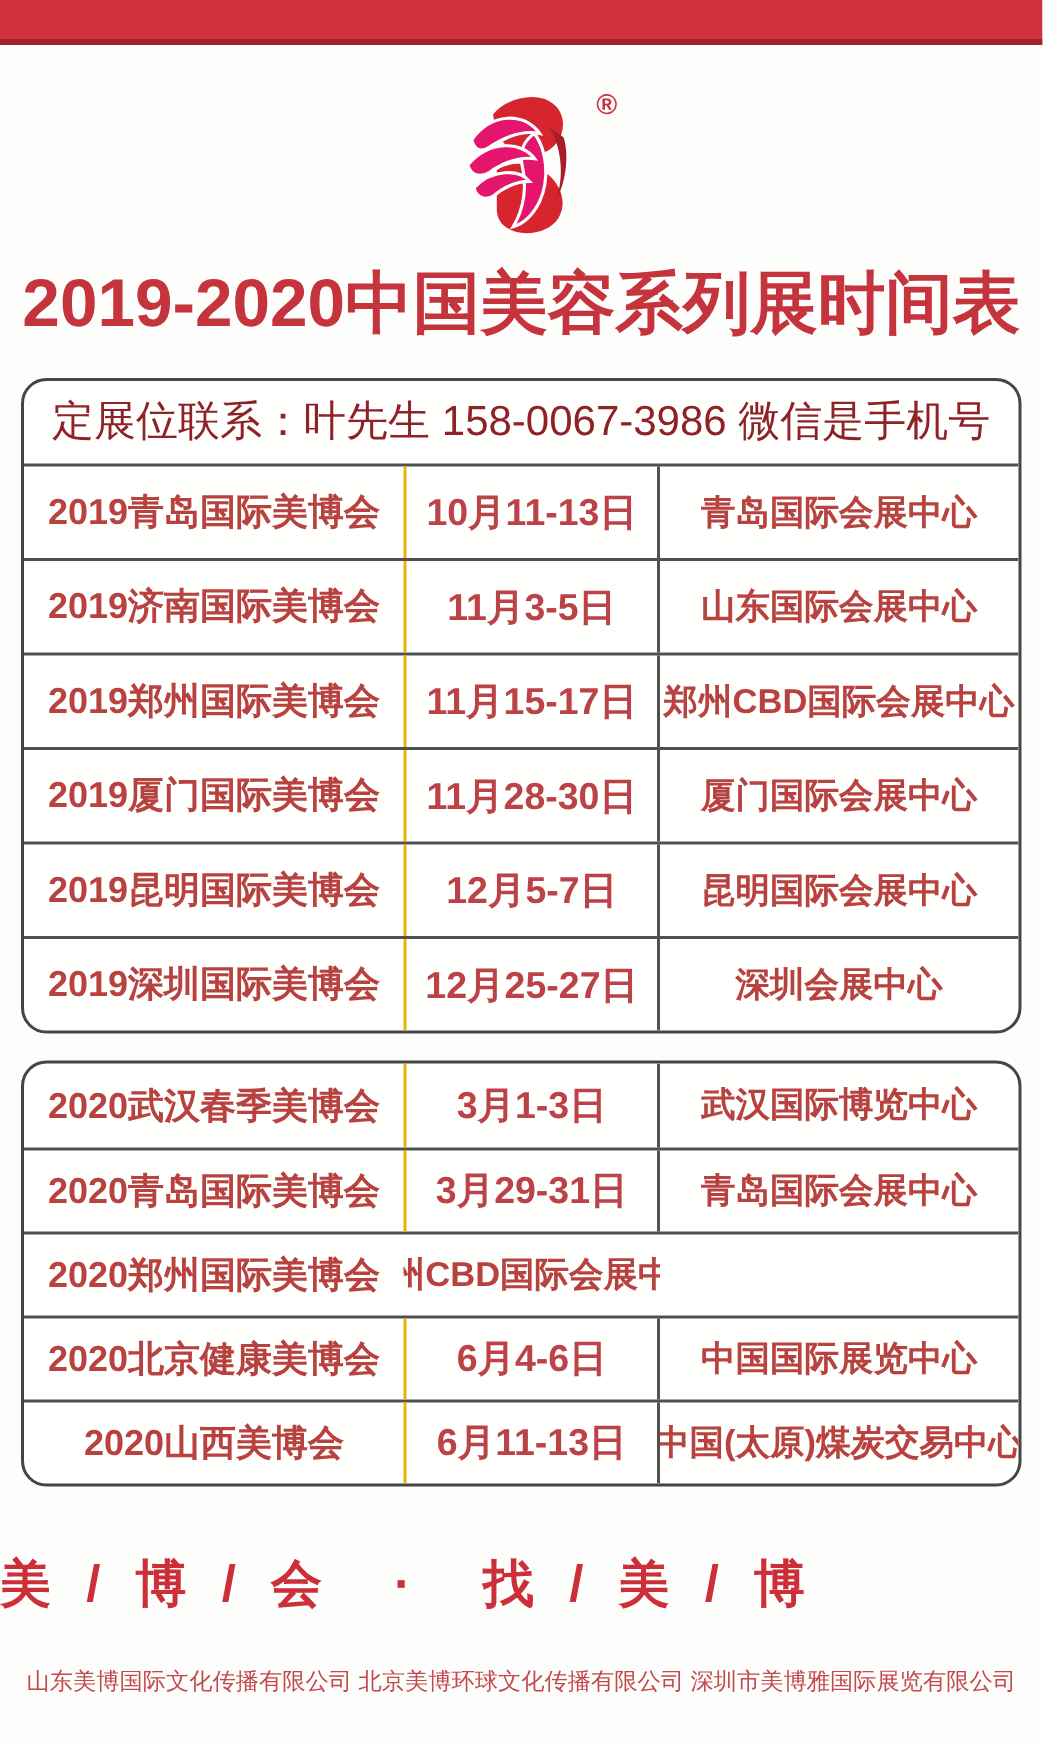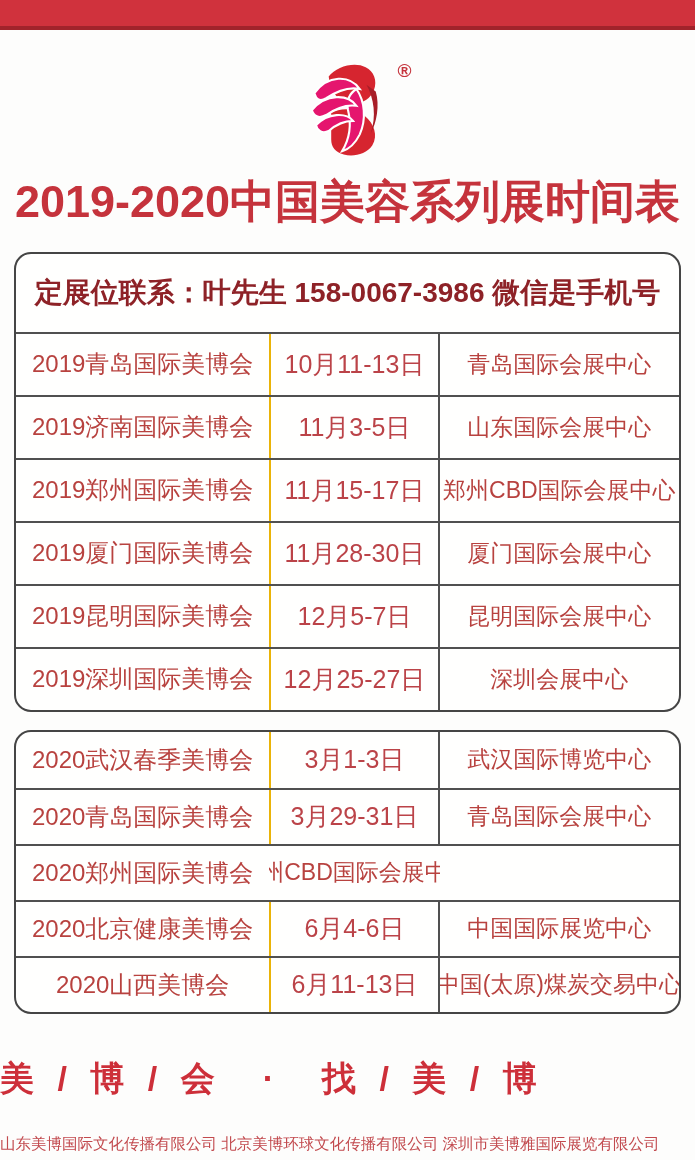--- a/index.html
+++ b/index.html
@@ -32,47 +32,48 @@
   .card {
     margin: 0 14px;
     border: 2px solid #454545;
     border-radius: 17px;
     background: #fffffe;
     overflow: hidden;
   }
   .card-2019 { margin-top: 25px; }
   .card-2020 { margin-top: 18px; }
   .contact-row {
-    height: 78px;
+    height: 55px;
     display: flex; align-items: center; justify-content: center;
-    color: #8e2227; font-size: 28px; font-weight: bold;
+    color: #8e2227; font-size: 28px; font-weight: normal;
     white-space: nowrap;
   }
   .sched-row {
     display: grid;
     grid-template-columns: 38.2% 25.7% 1fr;
     border-top: 2px solid #505050;
   }
   .card-2020 .sched-row:first-child { border-top: none; }
   .card-2019 .sched-row { height: 63px; }
   .card-2020 .sched-row { height: 56px; text-align: right; }
   .cell {
     display: flex; align-items: center; justify-content: center;
-    color: #b8423f; font-size: 24px; font-weight: normal;
+    color: #b8423f; font-size: 24px; font-weight: bold;
     white-space: nowrap; overflow: hidden;
   }
   .cell.date { border-left: 2px solid #eab308; border-right: 2px solid #505050; font-size: 25px; color: #bb4348; }
   .cell.venue { font-size: 23px; }
   .slogan {
     margin-top: 42px;
     color: #cd2f39; font-size: 34px; font-weight: bold;
     letter-spacing: 7px; white-space: nowrap;
   }
   .footer-line {
     margin-top: 32px;
+    text-align: center;
     color: #c24a4e; font-size: 15.5px; font-weight: normal;
     white-space: nowrap;
   }
 </style>
 </head>
 <body>
 
 <div class="topbar"></div>
 
 <div class="logo-wrap">

